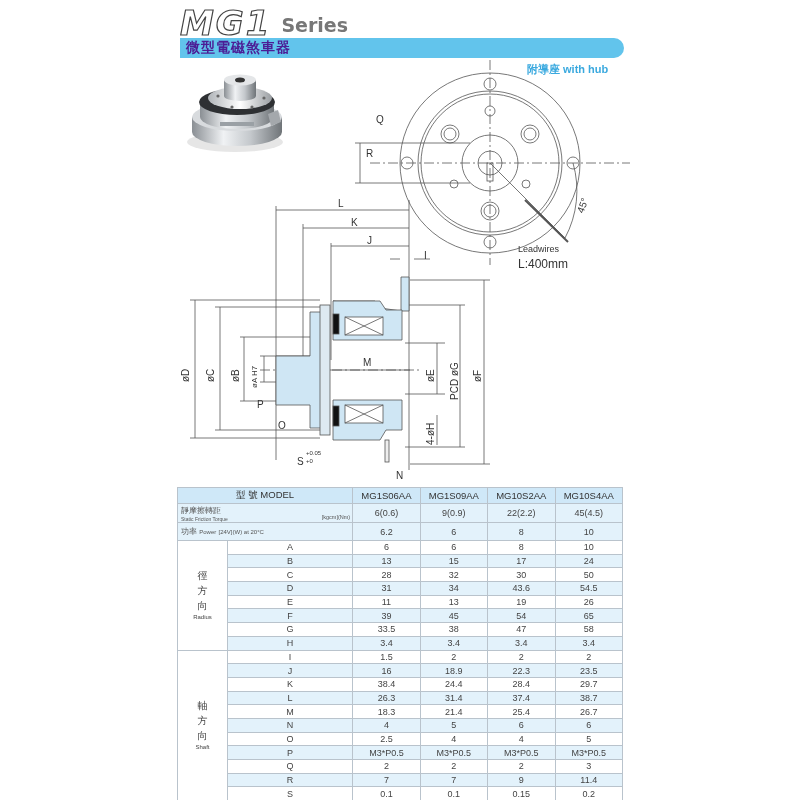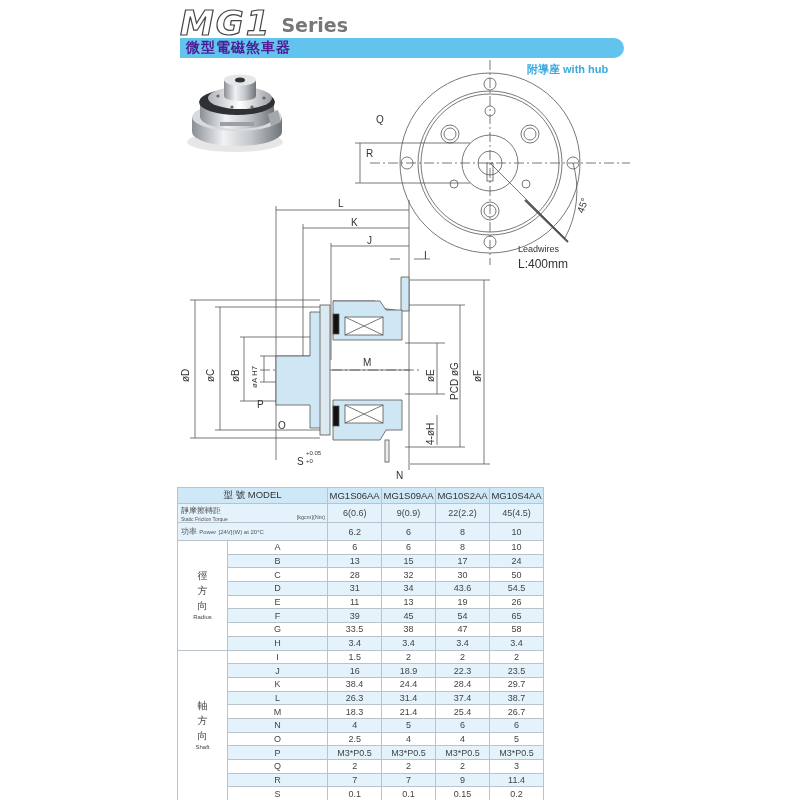--- a/index.html
+++ b/index.html
@@ -18,21 +18,21 @@
 
   .hub-label { position: absolute; left: 527px; top: 62px; font-size: 11px; font-weight: bold; color: #3aa9df; }
 
   .product-photo { position: absolute; left: 180px; top: 62px; width: 115px; height: 95px; }
 
   .drawing { position: absolute; left: 170px; top: 60px; width: 460px; height: 430px; }
   .drawing svg { position: absolute; left: 0; top: 0; }
   .dim-label { position: absolute; font-size: 10px; color: #333; }
   .dim-label.rot { transform: rotate(-90deg); transform-origin: left top; }
 
-  table.spec { position: absolute; left: 177px; top: 487px; width: 367px; border-collapse: collapse; font-size: 9px; }
+  table.spec { position: absolute; left: 177px; top: 487px; width: 446px; border-collapse: collapse; font-size: 9px; }
   table.spec td { border: 1px solid #b9c3cc; text-align: center; height: 13.7px; padding: 0; color: #444; }
   table.spec tr.hdr td { background: #cfe8f8; font-size: 9.5px; height: 16px; color: #333; }
   table.spec tr.alt td.val, table.spec tr.alt td.dim { background: #e3f2fb; }
   td.grp { background: #fff; vertical-align: middle; font-size: 10px; color: #666; line-height: 15px; }
   td.grp .grp-en { font-size: 6px; display: block; line-height: 9px; }
   td.lbl-left { text-align: left !important; padding-left: 3px !important; font-size: 8px; }
   .lbl-cn { font-size: 8px; color: #555; }
   .lbl-en { font-size: 5px; color: #555; display: block; line-height: 6px; }
   .lbl-unit { font-size: 5.5px; color: #555; float: right; margin-top: -8px; padding-right: 2px; }
   .lbl-inline { font-size: 6px; color: #555; }

